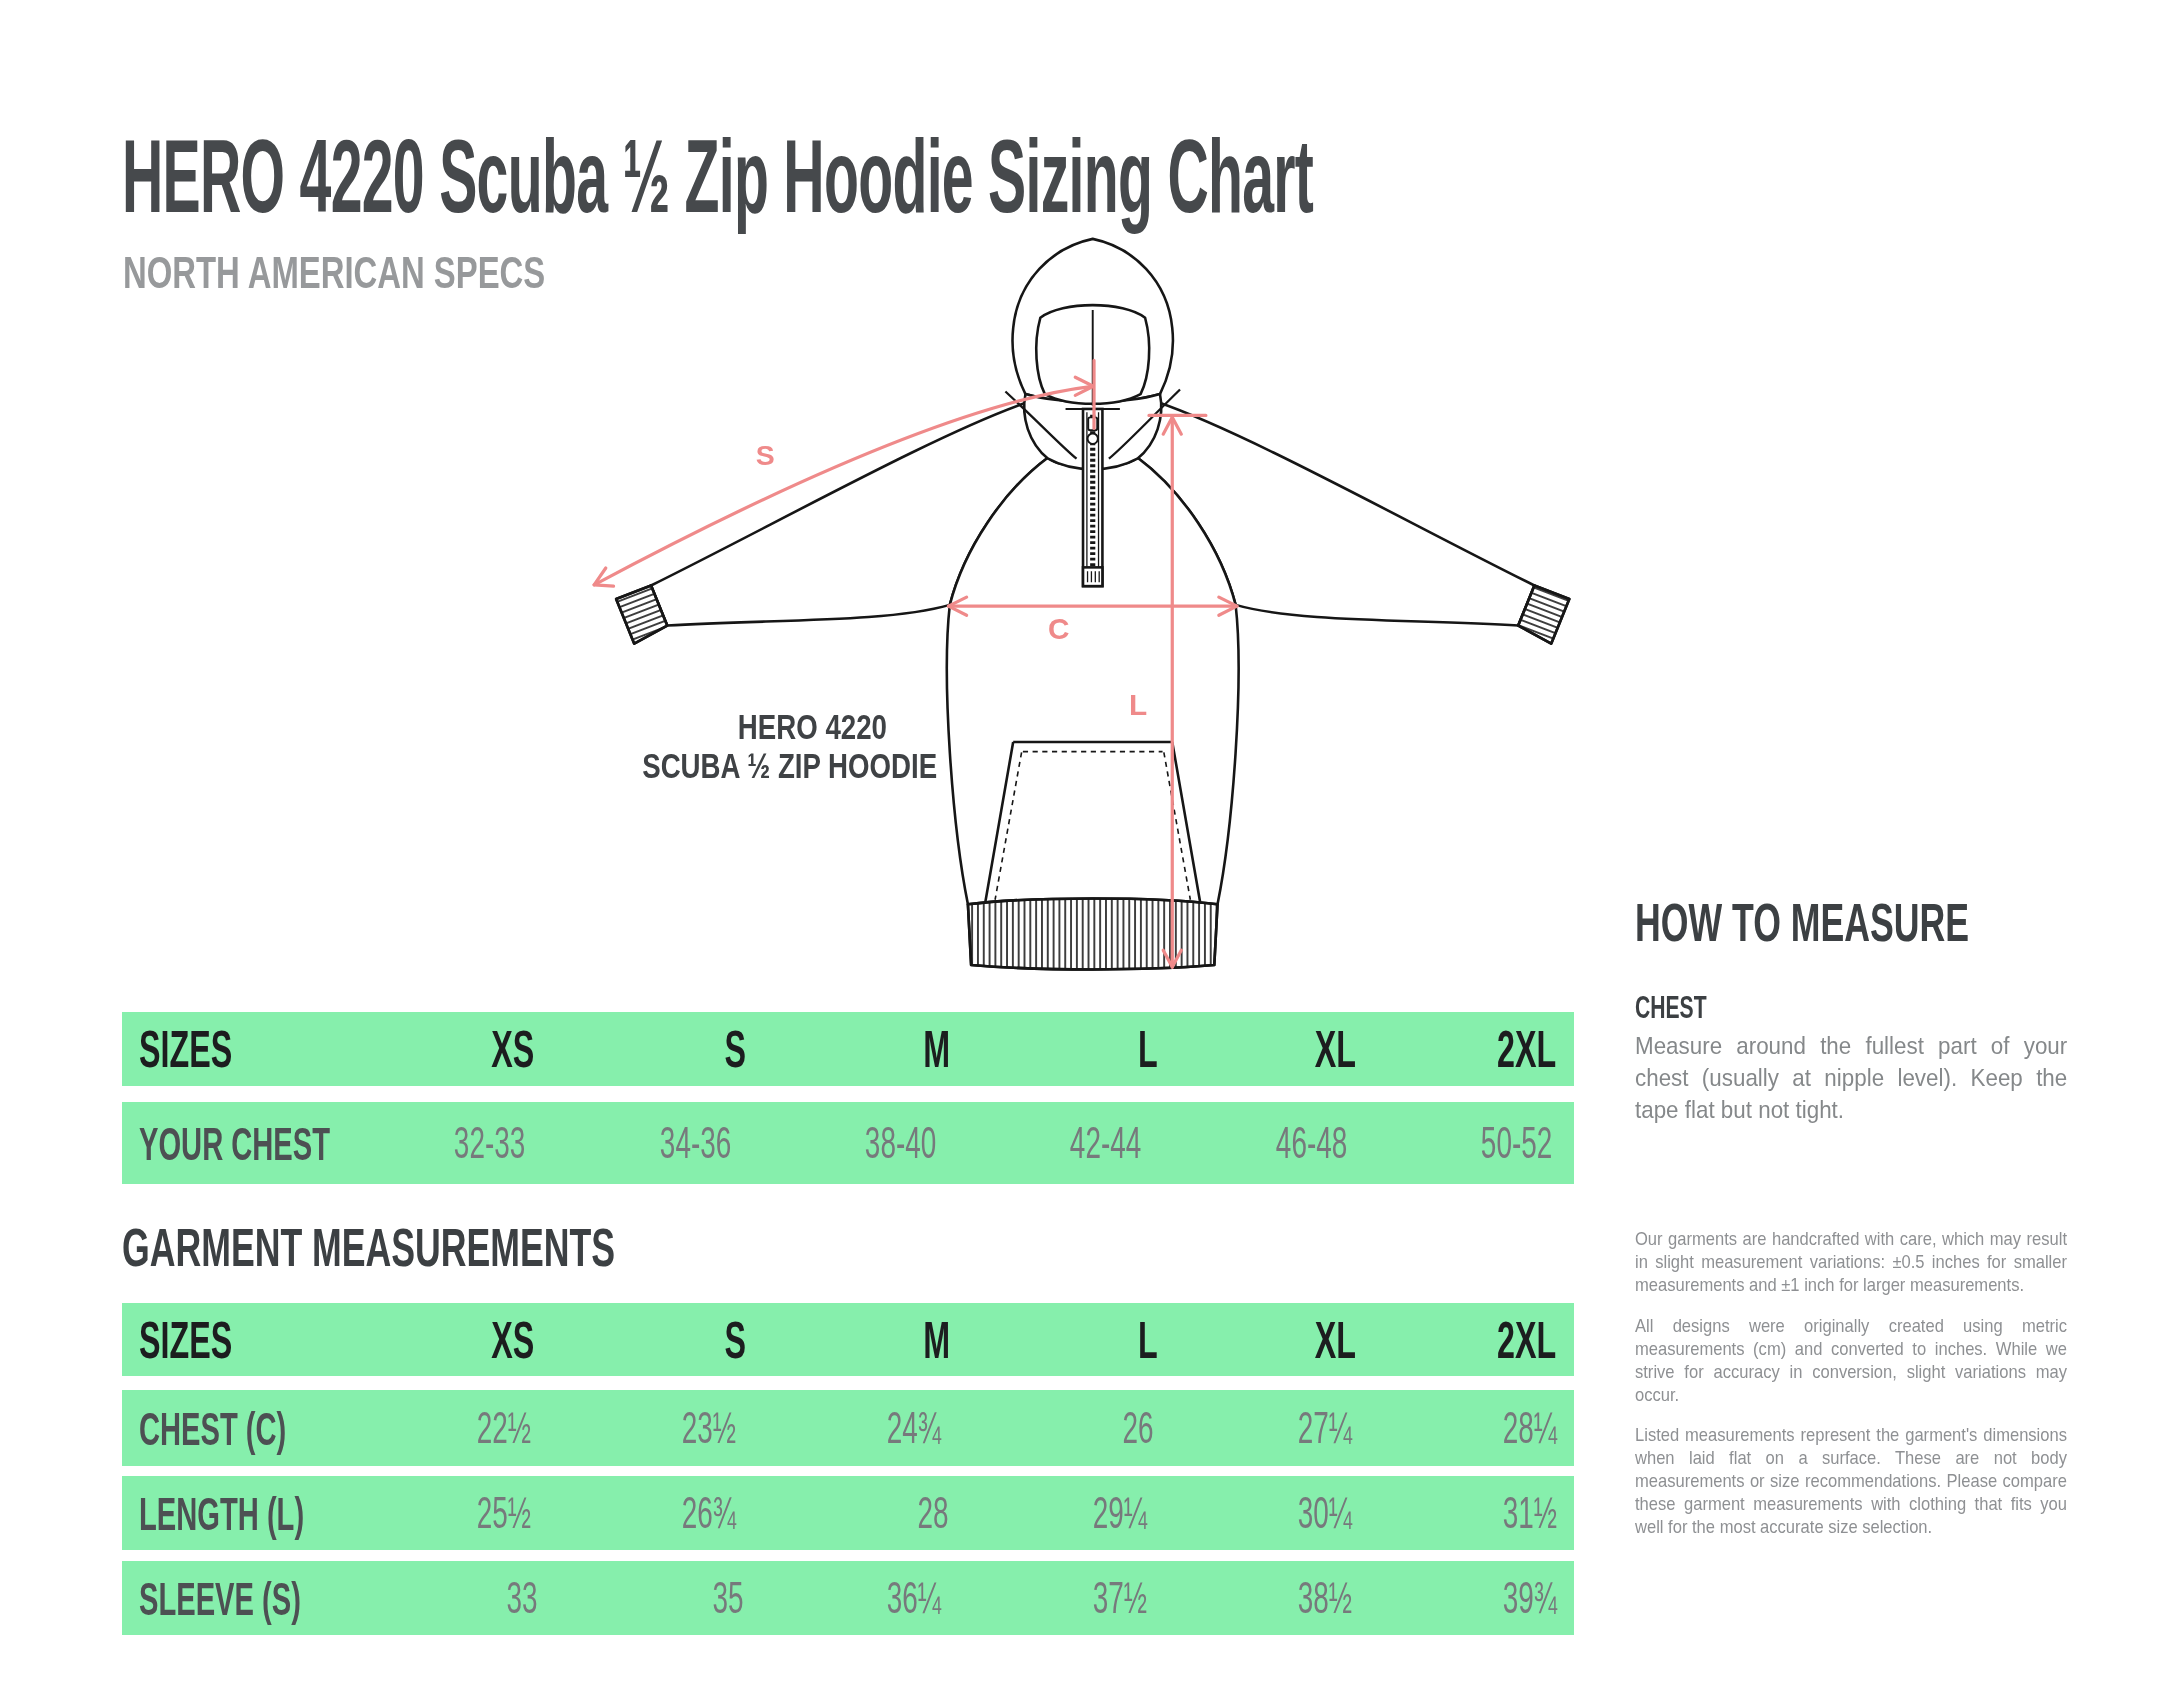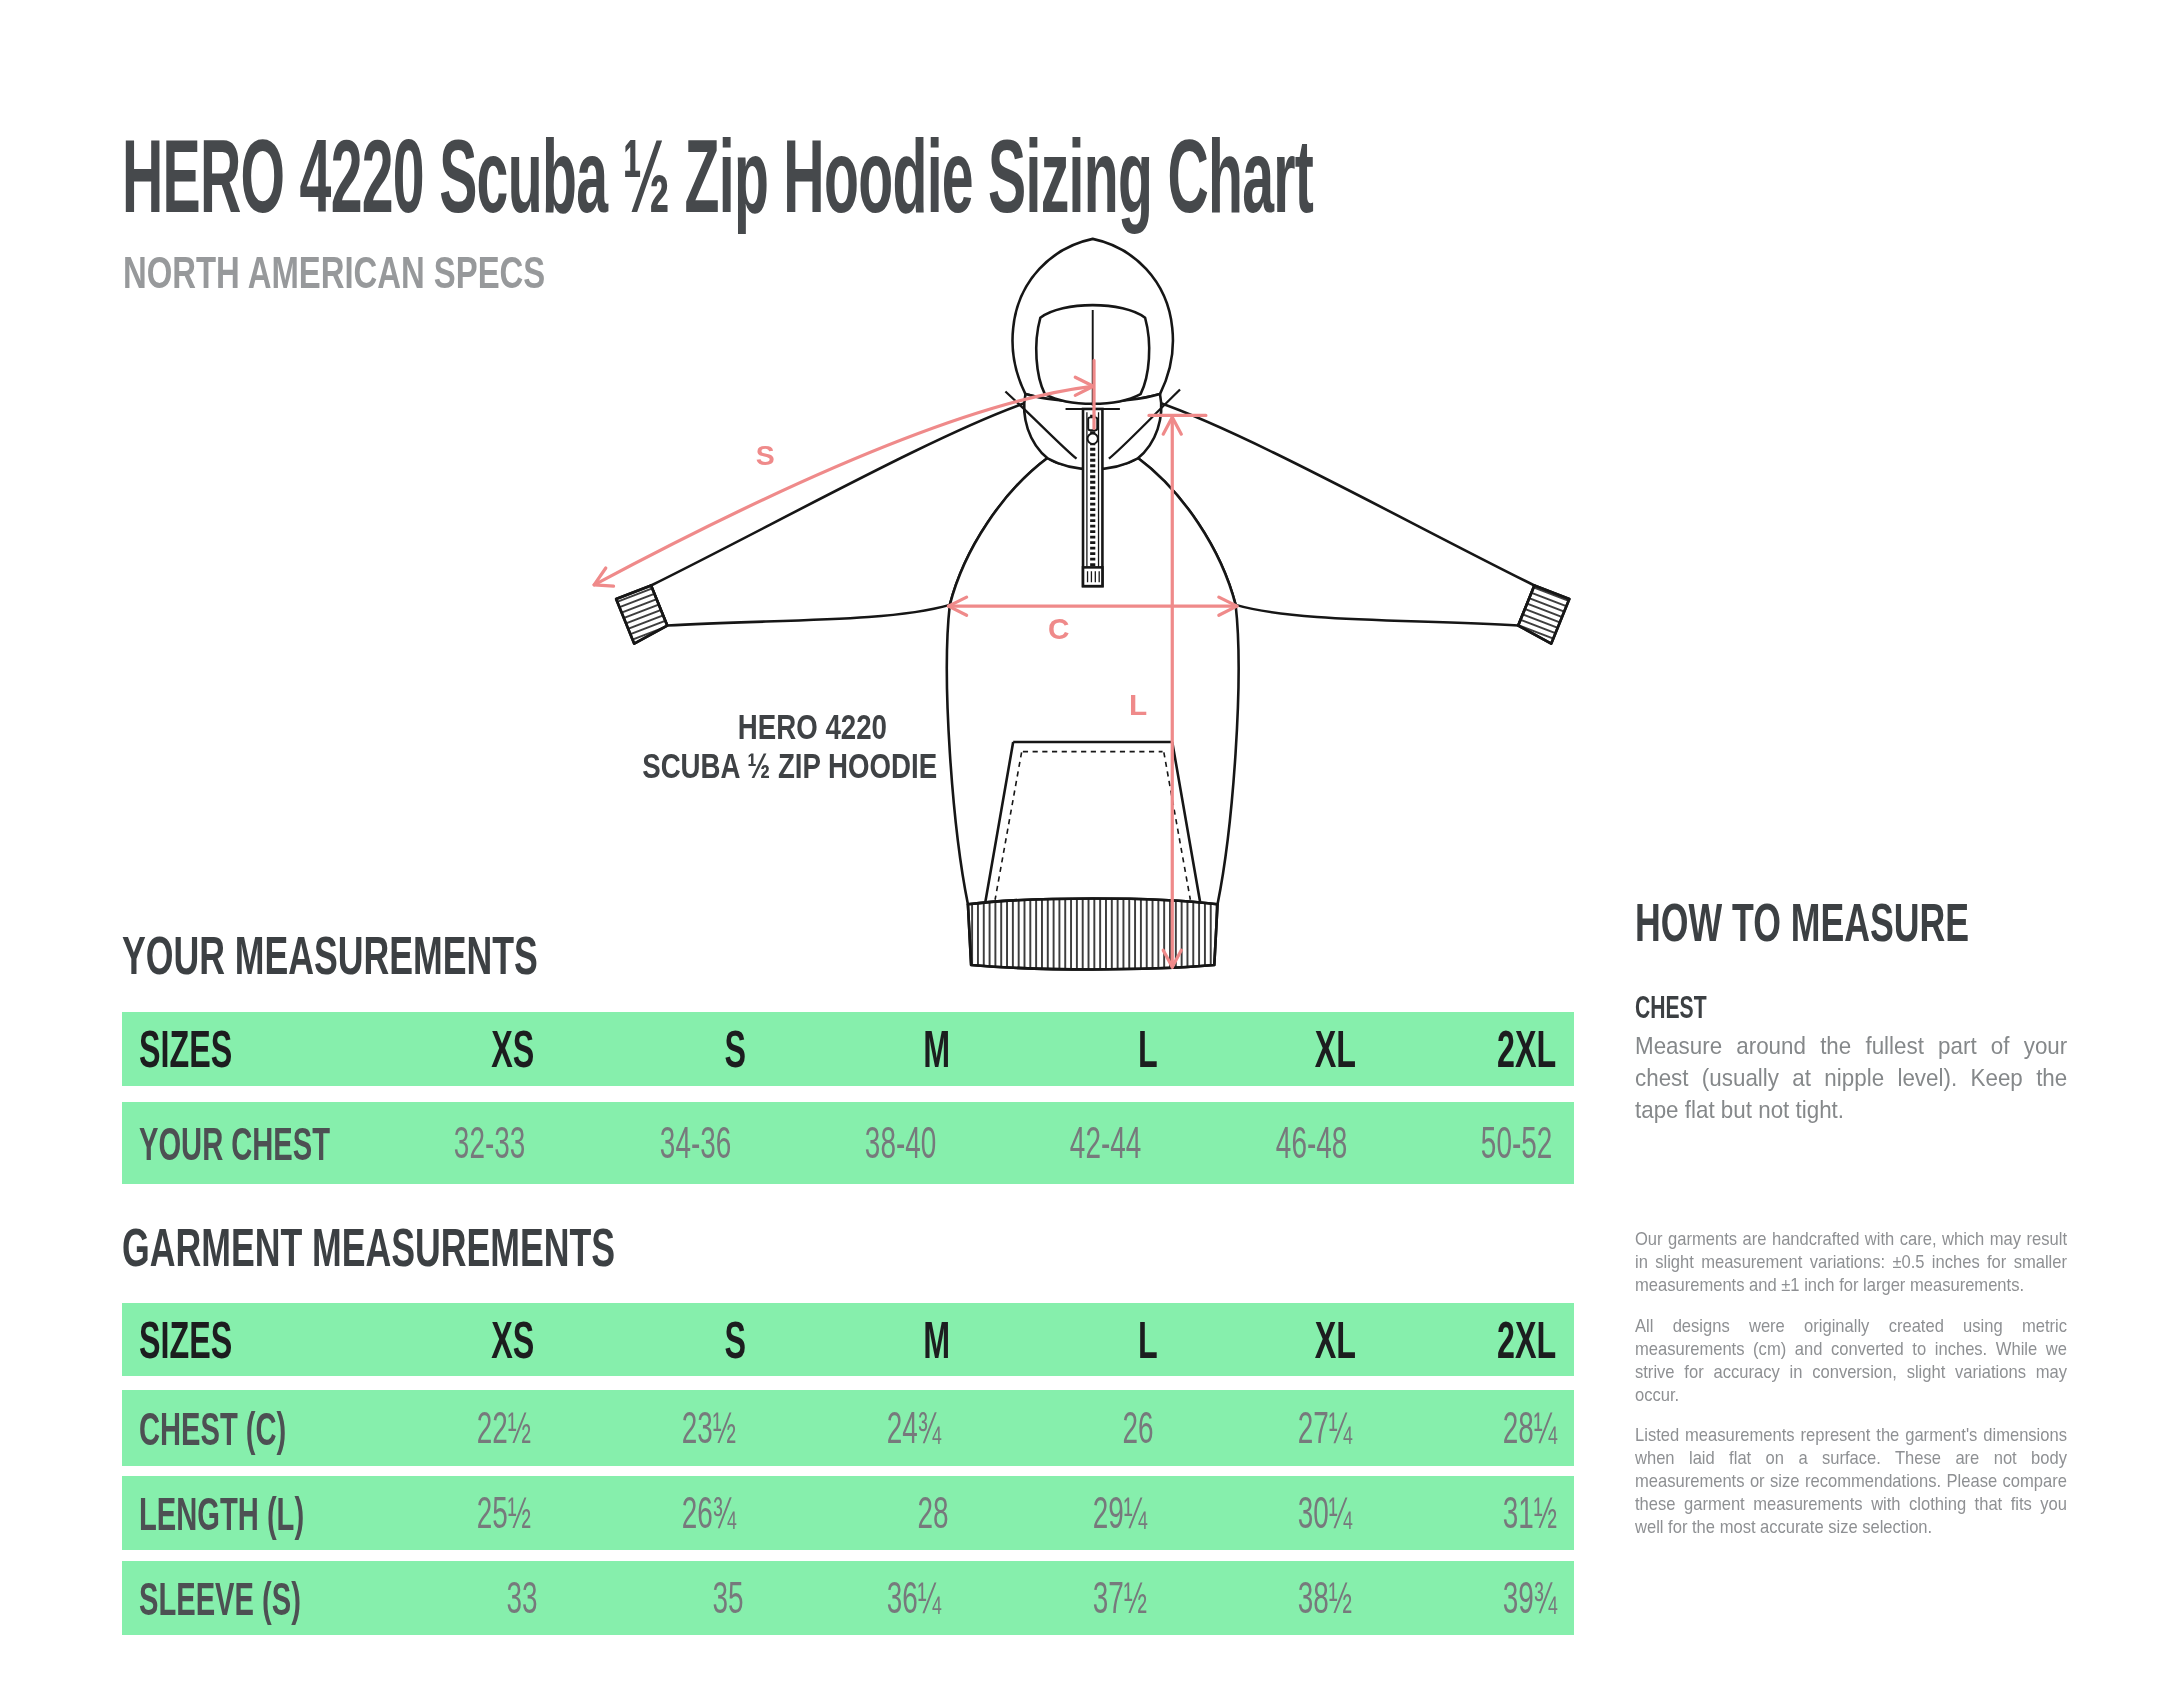--- a/index.html
+++ b/index.html
@@ -116,23 +116,20 @@
     <text x="318" y="390" font-size="44">S</text>
     <text x="770" y="658" font-size="46">C</text>
     <text x="895" y="776" font-size="46">L</text>
   </svg>
 
   <div class="abs" id="prodlabel">
     <span class="cnd ccn" style="--sx:.79">HERO 4220</span><br>
     <span class="cnd ccn" style="--sx:.79">SCUBA ½ ZIP HOODIE</span>
   </div>
 
-  <div class="abs h2" style="left:122px;top:928px">
-    <span class="cnd" style="--sx:.66">YOUR MEASUREMENTS</span>
-  </div>
 
   <div class="t-row bg-light" style="top:1012px;height:74px">
     <div class="t-label"><span class="cnd t-head-txt">SIZES</span></div>
     <div class="t-cell"><span class="cnd ccn t-head-txt">XS</span></div>
     <div class="t-cell"><span class="cnd ccn t-head-txt">S</span></div>
     <div class="t-cell"><span class="cnd ccn t-head-txt">M</span></div>
     <div class="t-cell"><span class="cnd ccn t-head-txt">L</span></div>
     <div class="t-cell"><span class="cnd ccn t-head-txt">XL</span></div>
     <div class="t-cell"><span class="cnd ccn t-head-txt">2XL</span></div>
   </div>

